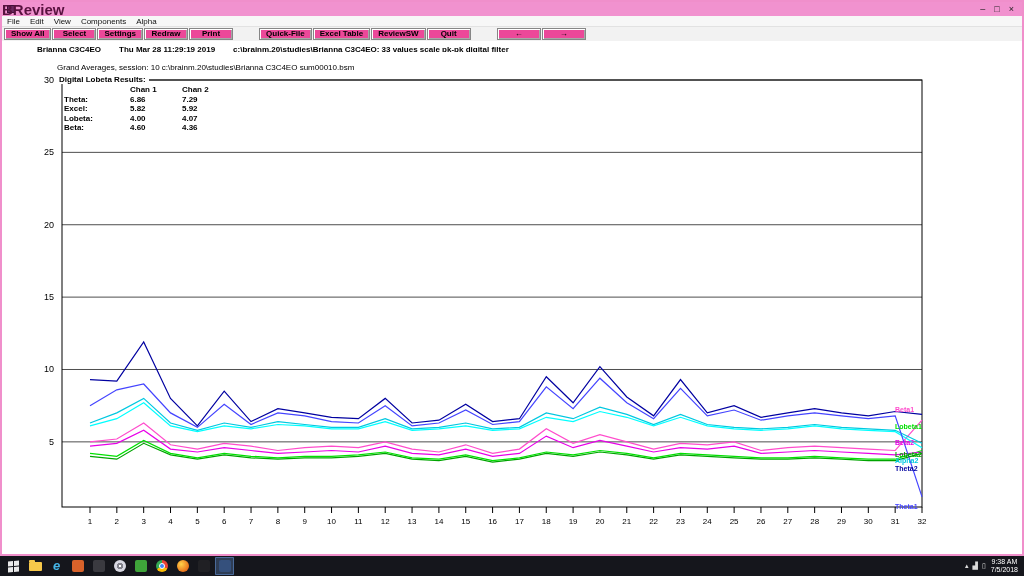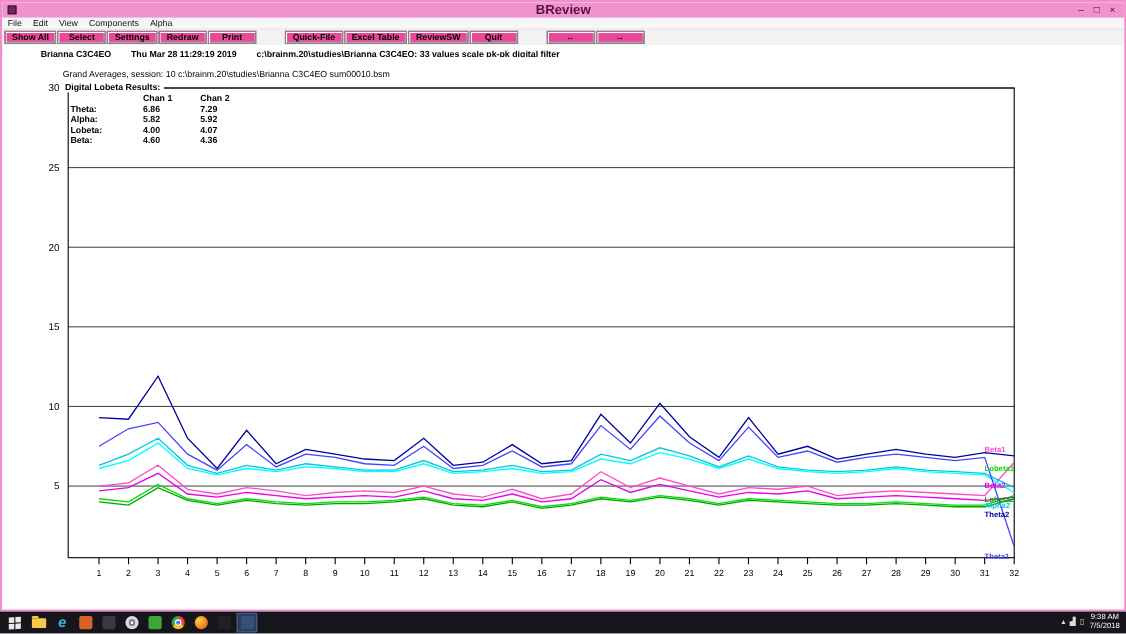--- a/index.html
+++ b/index.html
@@ -4,21 +4,21 @@
 <style>
   *{box-sizing:border-box;margin:0;padding:0}
   html,body{width:1024px;height:576px;overflow:hidden;background:#d8d8d8;
     font-family:"Liberation Sans",sans-serif;-webkit-font-smoothing:antialiased}
   .screen{position:relative;width:1024px;height:576px}
 
   
   .window{position:absolute;left:0;top:0;right:0;bottom:20px;border:2px solid #f08fcb;background:#fff;overflow:hidden}
   .titlebar{height:14px;background:#f192cf;display:flex;align-items:center;position:relative;padding:0 3px}
   .win-icon{width:8px;height:8px;background:#6b2a60;border:1px solid #40103a;margin:0 2px;flex:0 0 auto}
-  .title{position:absolute;left:0;right:0;text-align:center;font-size:12px;font-weight:700;color:#58123f}
+  .title{position:absolute;left:0;right:0;font-size:15px;font-weight:700;color:#58123f}
   .win-controls{margin-left:auto;display:flex;gap:9px;font-size:9px;color:#222;padding-right:5px;z-index:2;line-height:12px}
   .win-controls span{cursor:default}
 
   .menubar{height:11px;background:#f7f7f7;border-bottom:1px solid #e2e2e2;display:flex;align-items:center;font-size:8px;color:#111}
   .menu-item{padding:0 5px}
 
   .toolbar{height:14px;background:#f2f2f2;display:flex;align-items:center;padding-left:2px}
   .tb-btn{height:12px;line-height:10px;font-size:8px;font-weight:700;color:#000;background:#ec4899;
     border:1px solid #868686;box-shadow:inset 1px 1px 0 #ffffff, inset -1px -1px 0 #a8a8a8;
     padding:0 6px;min-width:44px;text-align:center;margin-right:1px}
@@ -108,21 +108,21 @@
       <div class="fr-title">Digital Lobeta Results:</div>
       <div class="fr-grid">
         <span></span>
         <span>Chan 1</span>
         <span>Chan 2</span>
 
         <span>Theta:</span>
         <span>6.86</span>
         <span>7.29</span>
 
-        <span>Alpha:</span>
+        <span>Excel:</span>
         <span>5.82</span>
         <span>5.92</span>
 
         <span>Lobeta:</span>
         <span>4.00</span>
         <span>4.07</span>
 
         <span>Beta:</span>
         <span>4.60</span>
         <span>4.36</span>

